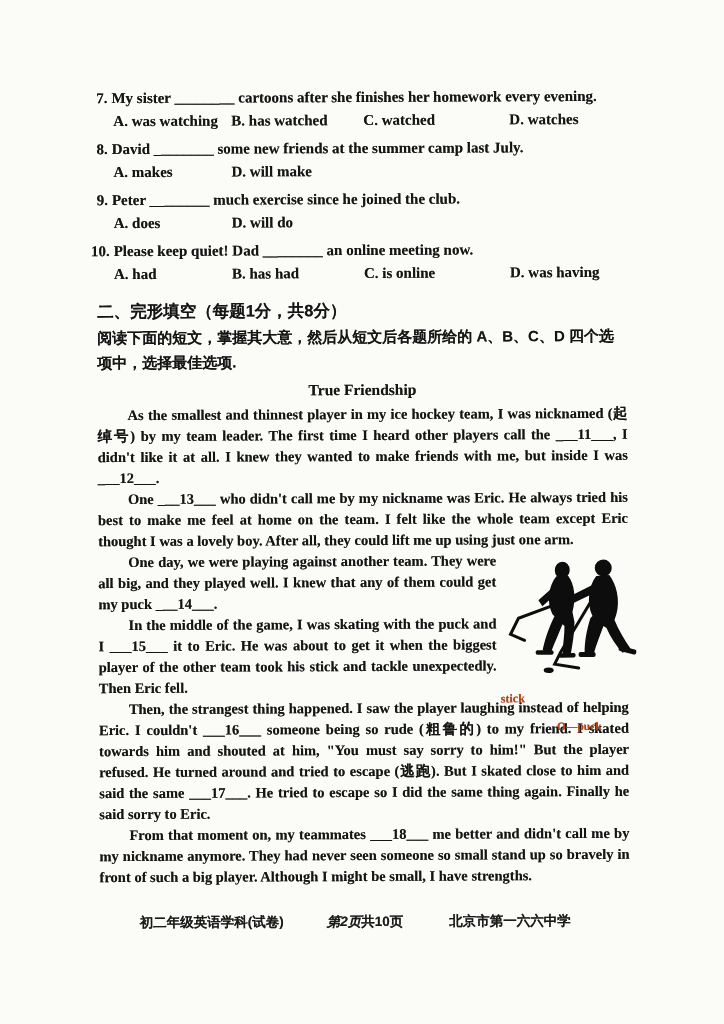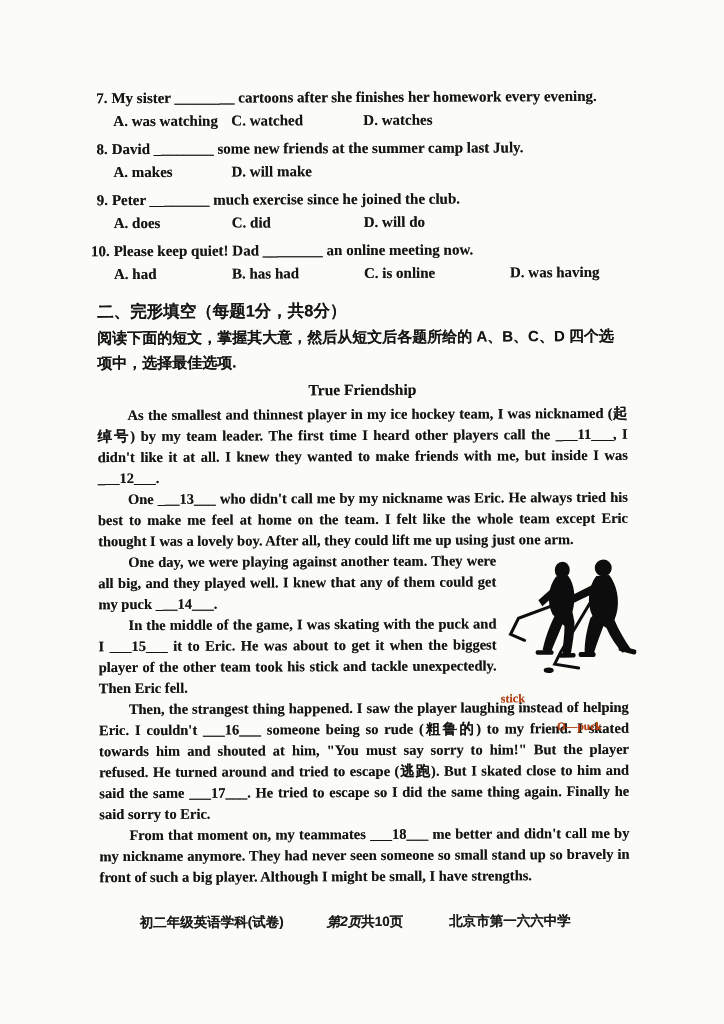--- a/index.html
+++ b/index.html
@@ -83,38 +83,38 @@
 <body>
 
 <div class="sheet">
 
   <div class="questions">
 
     <div class="question">
       <div class="stem"><span class="qnum">7.</span><span>My sister ________ cartoons after she finishes her homework every evening.</span></div>
       <div class="options">
         <span>A. was watching</span>
+        <span>B. has watched</span>
         <span>C. watched</span>
         <span>D. watches</span>
       </div>
     </div>
 
     <div class="question">
       <div class="stem"><span class="qnum">8.</span><span>David ________ some new friends at the summer camp last July.</span></div>
       <div class="options">
         <span>A. makes</span>
         <span>D. will make</span>
       </div>
     </div>
 
     <div class="question">
       <div class="stem"><span class="qnum">9.</span><span>Peter ________ much exercise since he joined the club.</span></div>
       <div class="options">
         <span>A. does</span>
-        <span>C. did</span>
         <span>D. will do</span>
       </div>
     </div>
 
     <div class="question">
       <div class="stem" style="margin-left:-6px;"><span class="qnum">10.</span><span>Please keep quiet! Dad ________ an online meeting now.</span></div>
       <div class="options">
         <span>A. had</span>
         <span>B. has had</span>
         <span>C. is online</span>

